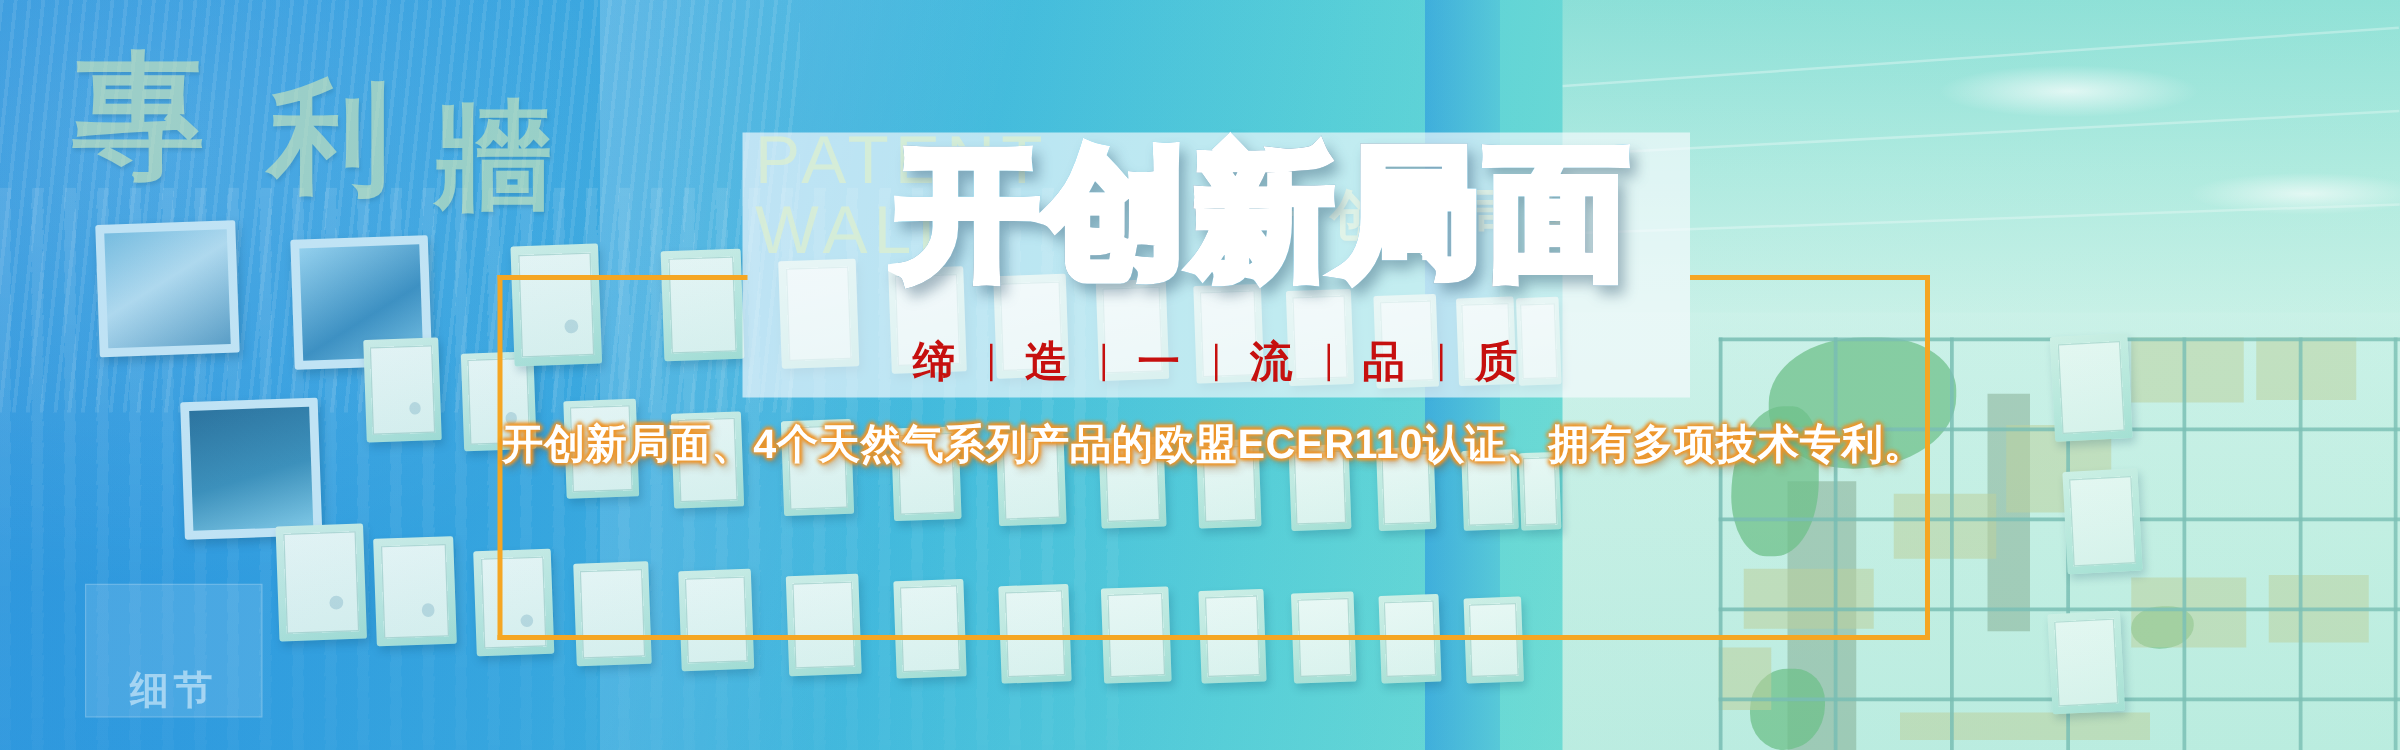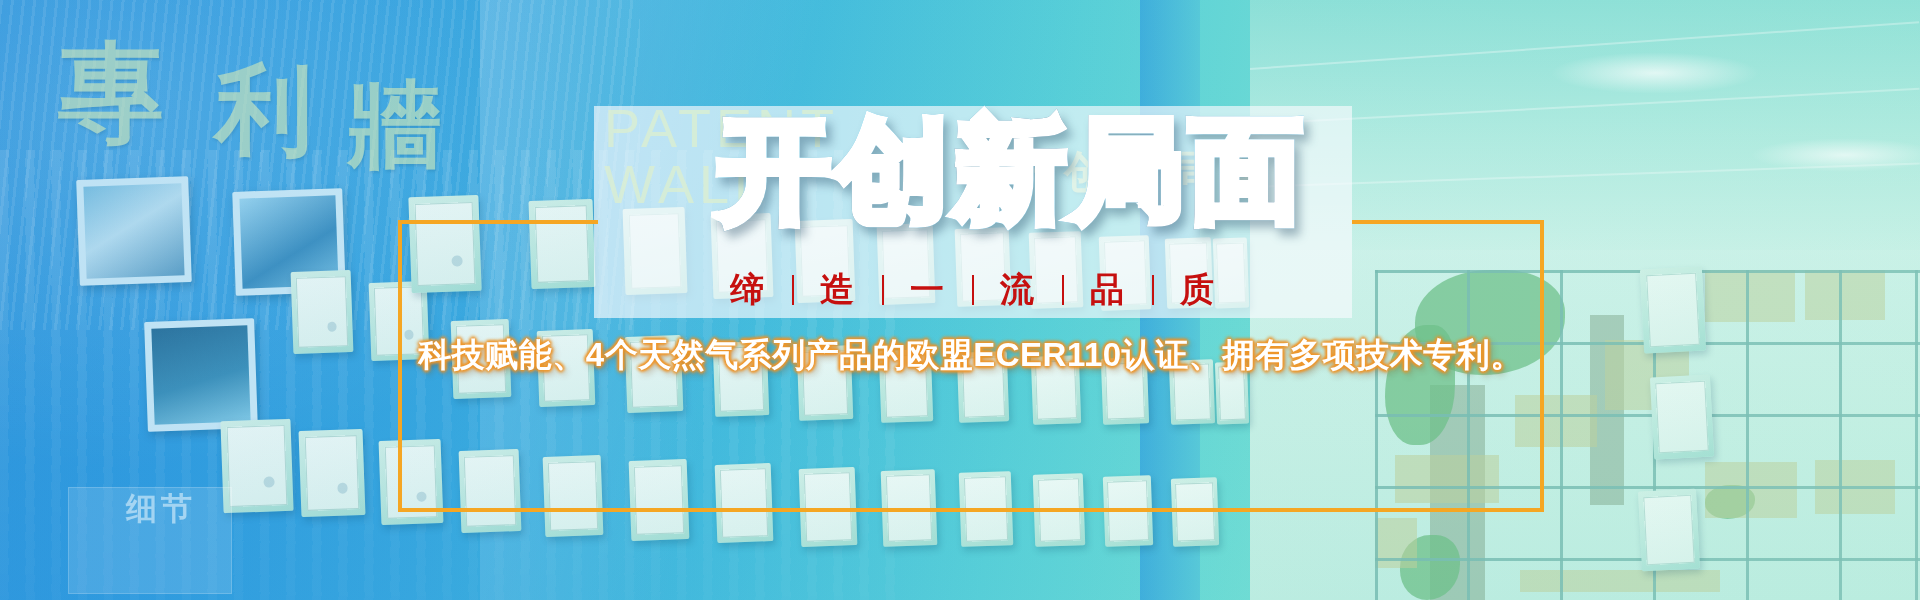--- a/index.html
+++ b/index.html
@@ -108,23 +108,23 @@
     font-family:"Liberation Serif","DejaVu Serif",serif;font-weight:700;
     text-shadow:1px 2px 3px rgba(20,80,110,.28);
   }
   .wall-right-cn{
     position:absolute;color:#d8eeb4;opacity:.70;font-weight:700;
     font-family:"Liberation Sans","DejaVu Sans",sans-serif;
     letter-spacing:8px;
     text-shadow:1px 2px 3px rgba(20,90,110,.25);
   }
   .detail-frame{
-    position:absolute;left:68px;top:487px;width:140px;height:105px;
+    position:absolute;left:68px;top:467px;width:140px;height:105px;
     background:rgba(255,255,255,.13);border:1px solid rgba(255,255,255,.18);
-    display:flex;align-items:flex-start;justify-content:center;padding-left:22px;
+    display:flex;align-items:flex-end;justify-content:center;
   }
   .detail-frame span{
     color:rgba(235,248,255,.55);font-size:31px;font-weight:700;letter-spacing:4px;
   }
 
   
   .panel{
     position:absolute;left:594px;top:106px;width:758px;height:212px;
     background:rgba(247,251,253,.66);
   }
@@ -338,16 +338,16 @@
 
   <div class="frame">
     <div class="f-seg" style="left:0;top:0;width:200px;height:4px;"></div>
     <div class="f-seg" style="left:954px;top:0;width:192px;height:4px;"></div>
     <div class="f-seg" style="left:0;top:0;width:4px;height:292px;"></div>
     <div class="f-seg" style="left:1142px;top:0;width:4px;height:292px;"></div>
     <div class="f-seg" style="left:0;top:288px;width:1146px;height:4px;"></div>
   </div>
 
   <div class="body-copy">
-    <div>科技赋能、4个天然气系列产品的欧盟ECER110认证、拥有多项技术专利。</div>
+    <div>开创新局面、4个天然气系列产品的欧盟ECER110认证、拥有多项技术专利。</div>
   </div>
 
 </div>
 
 </body></html>

